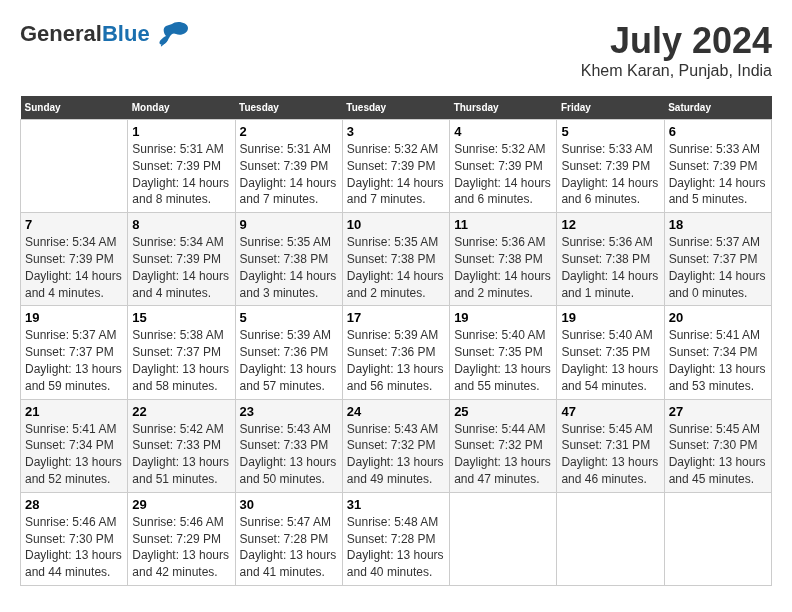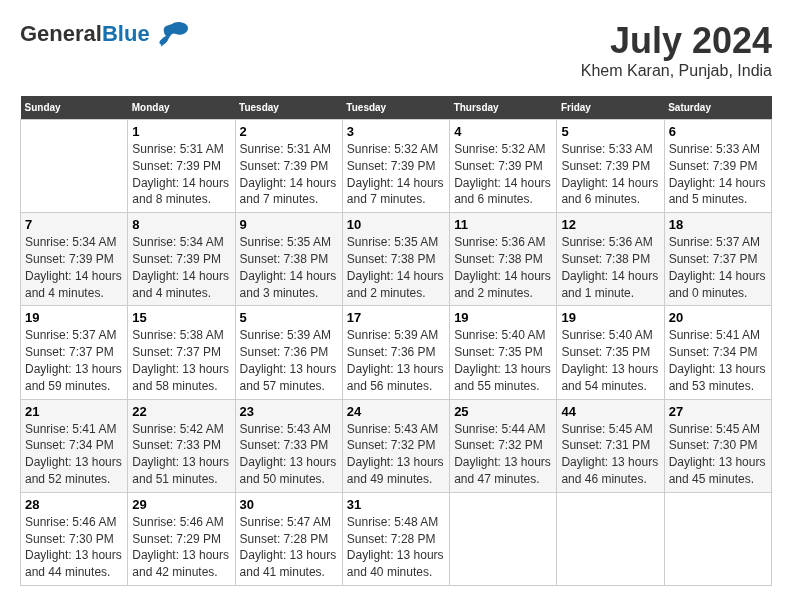--- a/index.html
+++ b/index.html
@@ -266,21 +266,21 @@
           Sunrise: 5:43 AM<br>Sunset: 7:32 PM<br>Daylight: 13 hours and 49 minutes.
         </div>
         </td>
         <td>
           <span class="day-number">25</span>
         <div class="day-info">
           Sunrise: 5:44 AM<br>Sunset: 7:32 PM<br>Daylight: 13 hours and 47 minutes.
         </div>
         </td>
         <td>
-          <span class="day-number">44</span>
+          <span class="day-number">47</span>
         <div class="day-info">
           Sunrise: 5:45 AM<br>Sunset: 7:31 PM<br>Daylight: 13 hours and 46 minutes.
         </div>
         </td>
         <td>
           <span class="day-number">27</span>
         <div class="day-info">
           Sunrise: 5:45 AM<br>Sunset: 7:30 PM<br>Daylight: 13 hours and 45 minutes.
         </div>
         </td>

